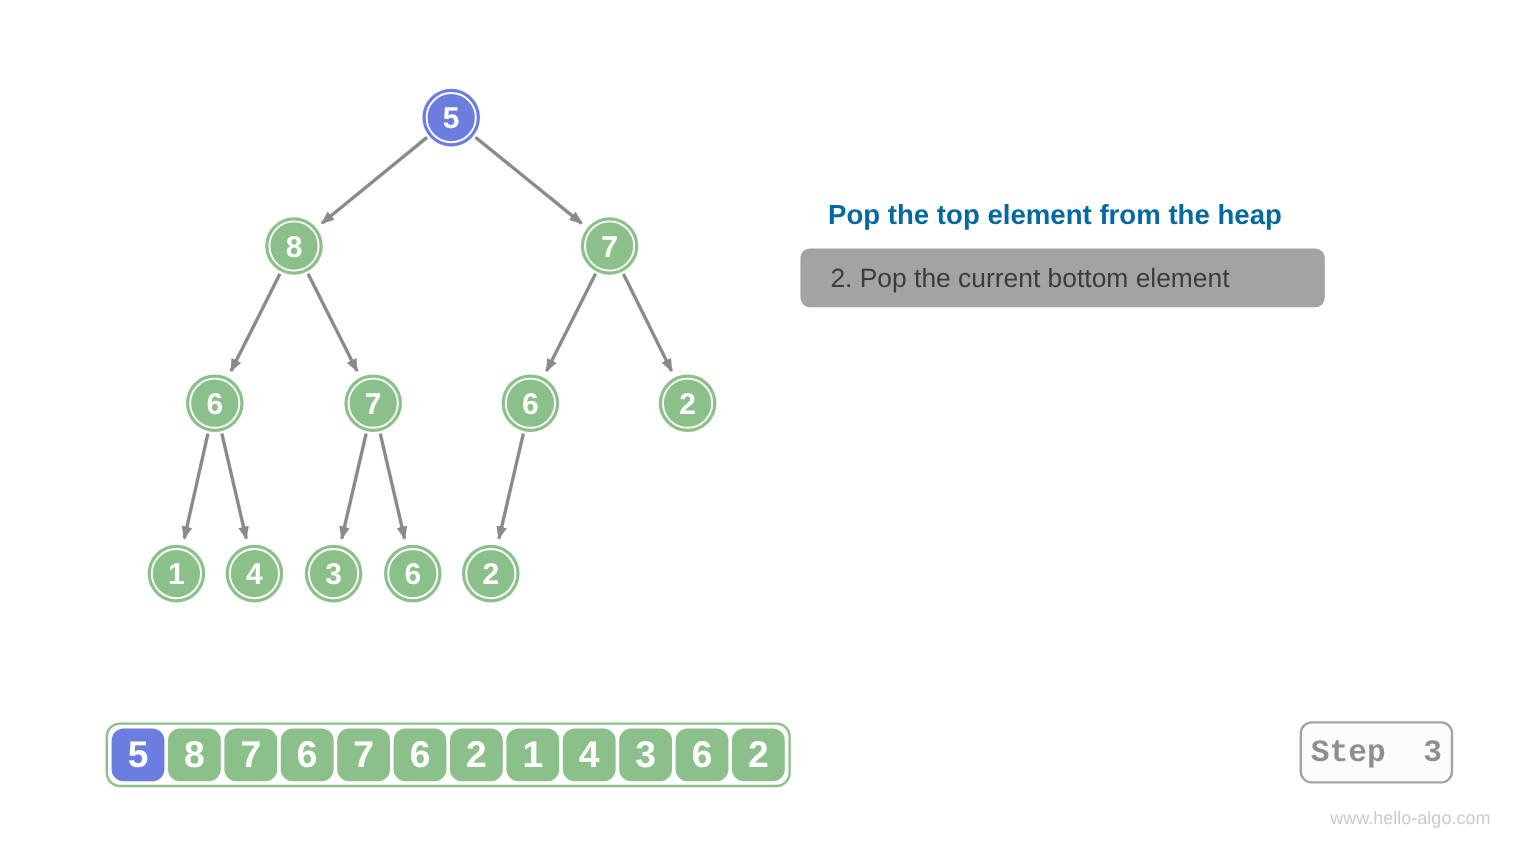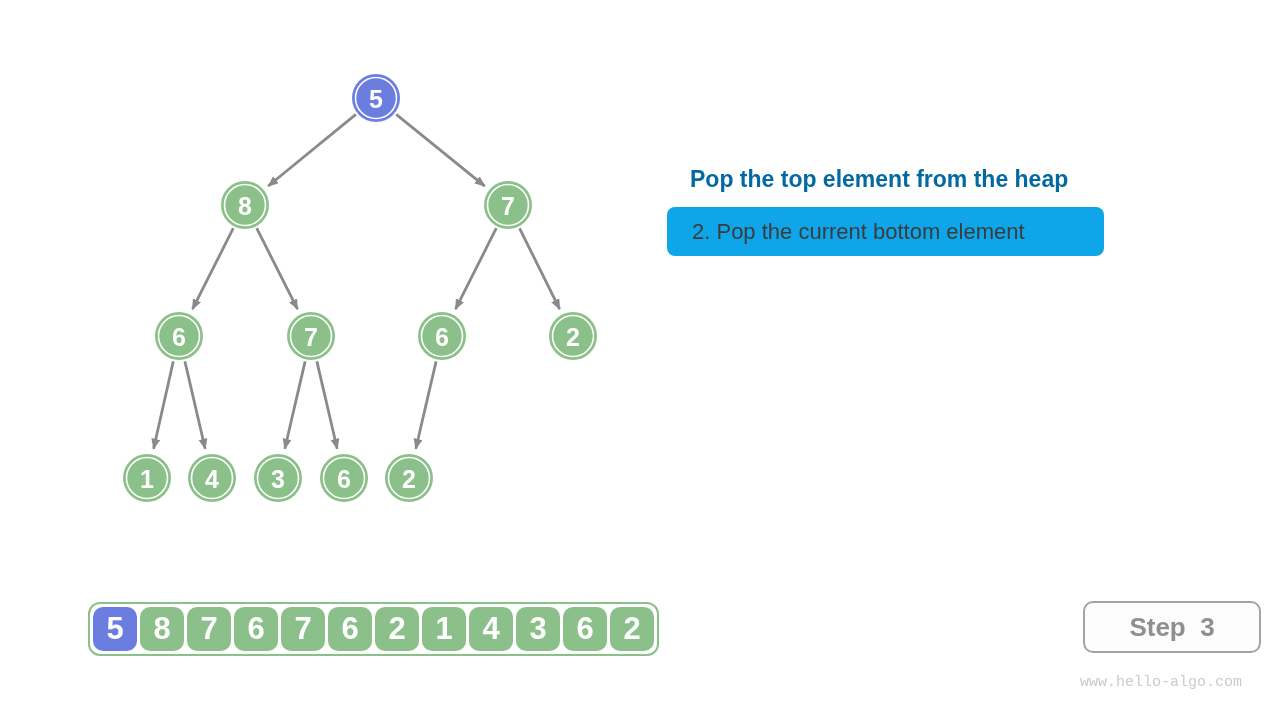--- a/index.html
+++ b/index.html
@@ -10,45 +10,45 @@
   #tree-svg{position:absolute;left:0;top:0;}
   .panel{position:absolute;left:667px;top:166px;width:560px;color:#3C3C3C;}
   .panel h2{
     margin:0 0 0 23px;font-size:23px;font-weight:bold;line-height:27px;color:#0369a1;
   }
   .step-line{
     margin-left:23px;margin-top:22px;font-size:22px;line-height:26px;color:#3C3C3C;
   }
   .step-box{
     margin-left:0;margin-top:14px;width:412px;height:49px;
-    background:#0ea5e9;border-radius:8px;display:flex;align-items:center;
+    background:#a3a3a3;border-radius:8px;display:flex;align-items:center;
     padding-left:25px;box-sizing:content-box;
   }
   .step-box .inner-text{font-size:22px;color:#3C3C3C;}
   .heap-array{
     position:absolute;left:88px;top:602px;height:54px;box-sizing:border-box;
     border:2px solid #8CC08A;border-radius:12px;padding:3px;
     display:flex;gap:3px;align-items:center;background:#ffffff;
   }
   .cell{
     width:44px;height:44px;border-radius:10px;background:#8CC08A;
     display:flex;align-items:center;justify-content:center;
     color:#ffffff;font-size:31px;font-weight:bold;
   }
   .cell.hl{background:#6B7EE0;}
   .step-badge{
-    position:absolute;left:1083px;top:601px;width:178px;height:52px;box-sizing:border-box;
+    position:absolute;left:1083px;top:601px;width:128px;height:52px;box-sizing:border-box;
     border:2px solid #A3A3A3;border-radius:10px;background:#FCFCFC;
     display:flex;align-items:center;justify-content:center;
-    font-family:Liberation Sans, sans-serif;font-weight:bold;font-size:26px;
+    font-family:Liberation Mono, monospace;font-weight:bold;font-size:26px;
     color:#8F8F8F;white-space:pre;
   }
   .watermark{
     position:absolute;right:38px;top:674px;
-    font-family:Liberation Mono, monospace;font-size:15px;color:#CBCBCB;
+    font-family:Liberation Sans, sans-serif;font-size:15px;color:#CBCBCB;
   }
 </style>
 </head>
 <body>
 
 <svg id="tree-svg" width="700" height="560" viewBox="0 0 700 560">
   <defs>
     <marker id="arrow" markerWidth="14" markerHeight="12" refX="10" refY="4.5" orient="auto" markerUnits="userSpaceOnUse">
       <path d="M0,0 L11,4.5 L0,9 z" fill="#8A8A8A"></path>
     </marker>

